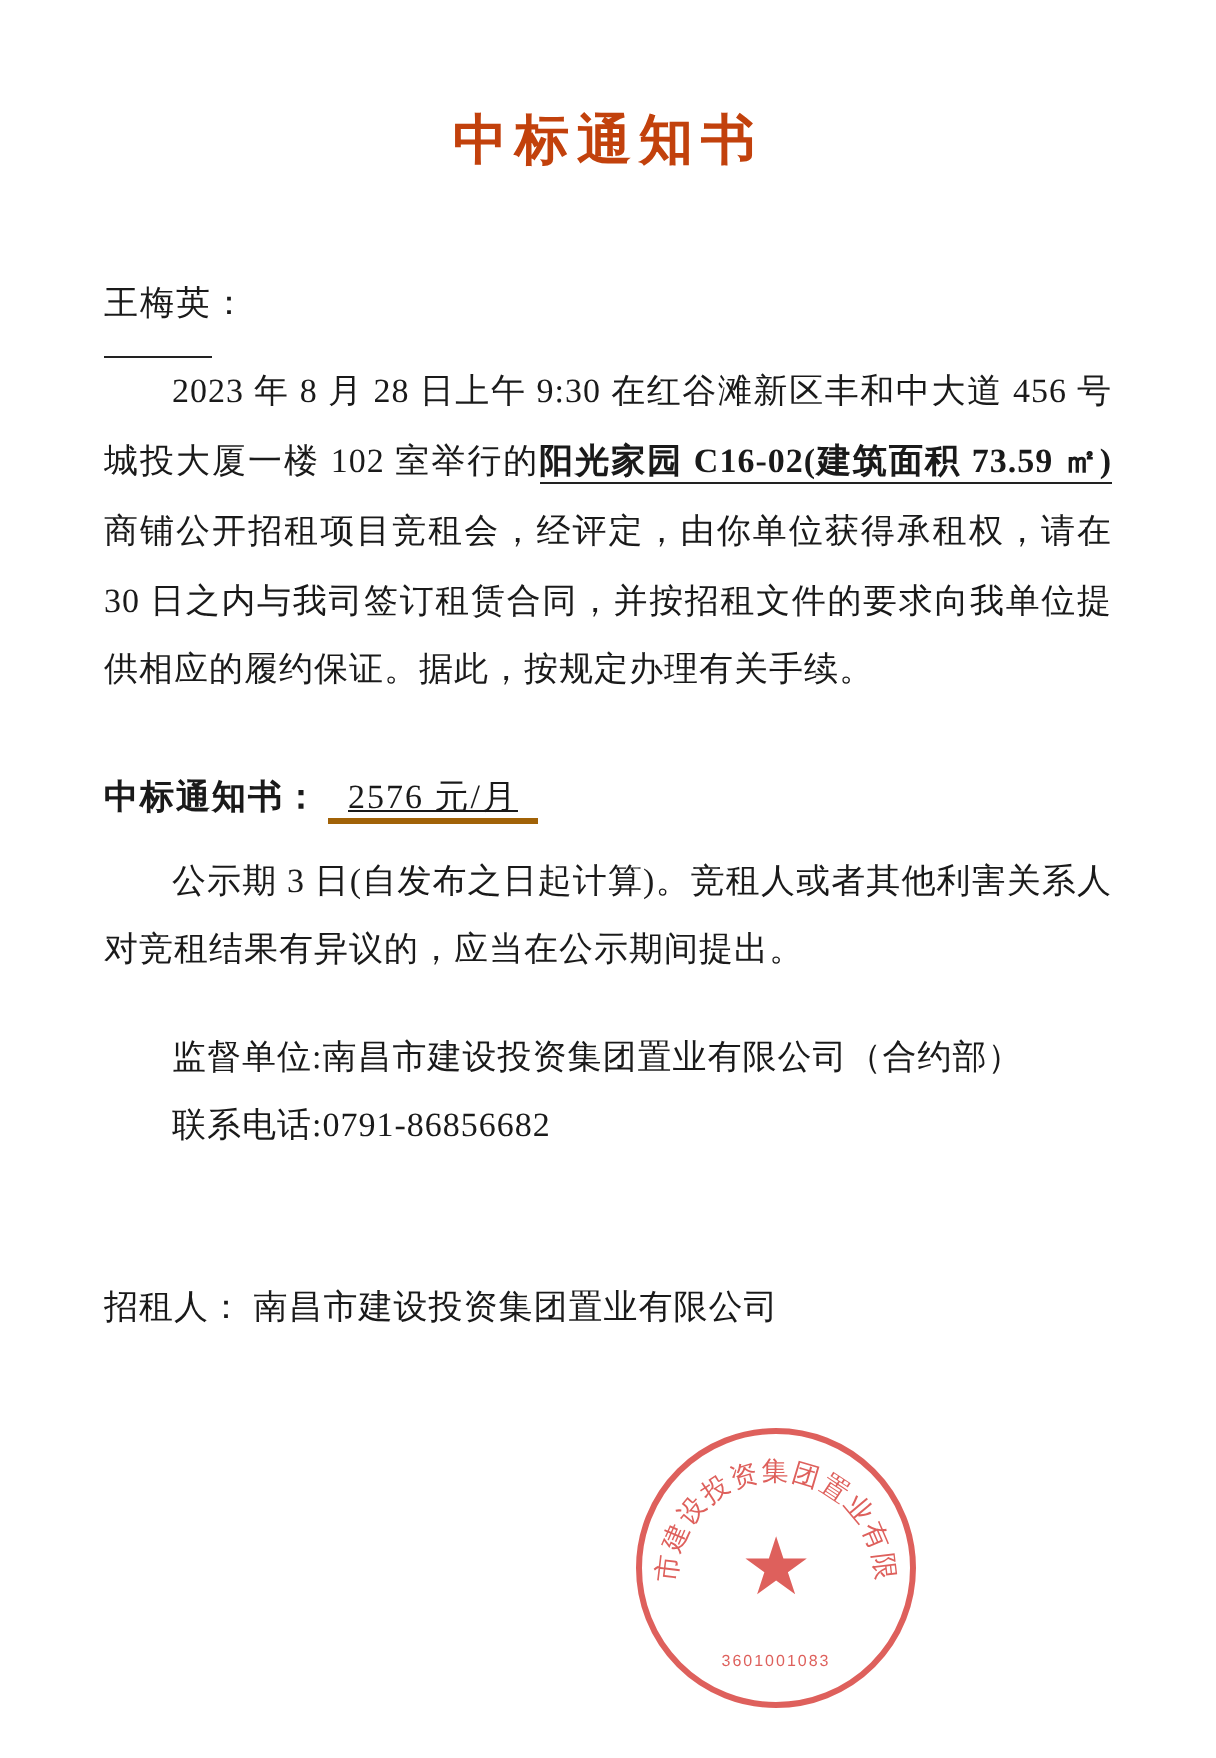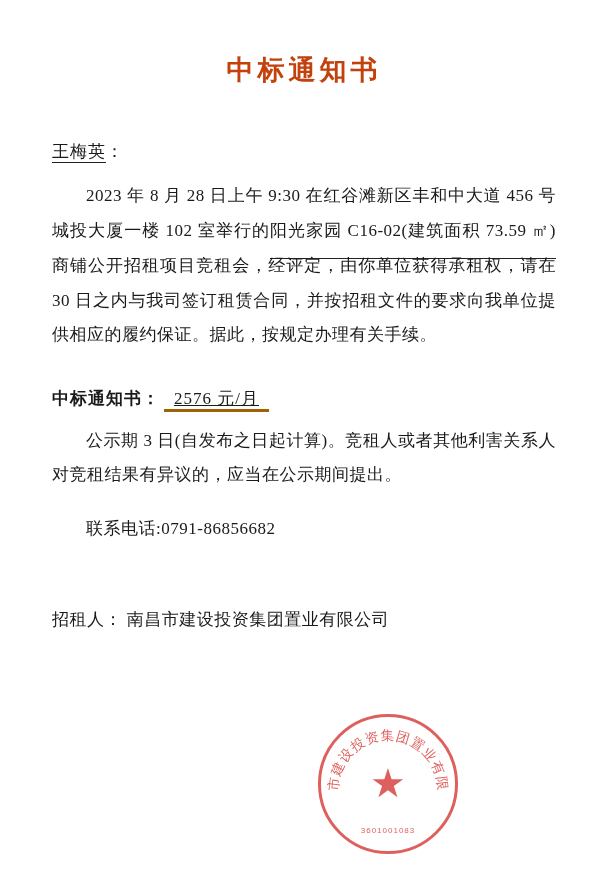--- a/index.html
+++ b/index.html
@@ -32,34 +32,34 @@
     color: #c2410c;
     font-family: "DejaVu Serif", "Liberation Serif", serif;
   }
   .salutation {
     margin-top: 52px;
     font-size: 17px;
     letter-spacing: 1px;
   }
   .salutation .name {
     border-bottom: 1px solid #222;
-    padding-bottom: 1px;
+    padding-bottom: 17px;
   }
   .body-para {
     margin-top: 16px;
     font-size: 17px;
     line-height: 2.05;
     text-align: justify;
     text-indent: 34px;
     letter-spacing: 0.5px;
   }
   .u {
     border-bottom: 1px solid #222;
-    padding-bottom: 18px;
-    font-weight: normal;
+    padding-bottom: 1px;
+    font-weight: bold;
   }
   .result-line {
     margin-top: 34px;
     font-size: 17px;
     letter-spacing: 1px;
   }
   .result-line .label {
     font-weight: bold;
   }
   .result-line .value {
@@ -163,20 +163,21 @@
     <span>2023 年 8 月 28 日上午 9:30 在红谷滩新区丰和中大道 456 号城投大厦一楼 102 室举行的</span><span class="u">阳光家园 C16-02(建筑面积 73.59 ㎡)</span><span>商铺公开招租项目竞租会，经评定，由你单位获得承租权，请在 30 日之内与我司签订租赁合同，并按招租文件的要求向我单位提供相应的履约保证。据此，按规定办理有关手续。</span>
   </p>
 
   <div class="result-line">
     <span class="label">中标通知书：</span><span class="value">2576 元/月</span>
   </div>
 
   <p class="notice-para">公示期 3 日(自发布之日起计算)。竞租人或者其他利害关系人对竞租结果有异议的，应当在公示期间提出。</p>
 
   <div class="contact-block">
+    <div class="contact-line">监督单位:南昌市建设投资集团置业有限公司（合约部）</div>
     <div class="contact-line">联系电话:0791-86856682</div>
   </div>
 
   <div class="sign-block">
     <div>招租人： 南昌市建设投资集团置业有限公司</div>
   </div>
 
   <div class="seal">
     <div class="seal-inner">
       <svg class="seal-arc" viewBox="0 0 134 134">

